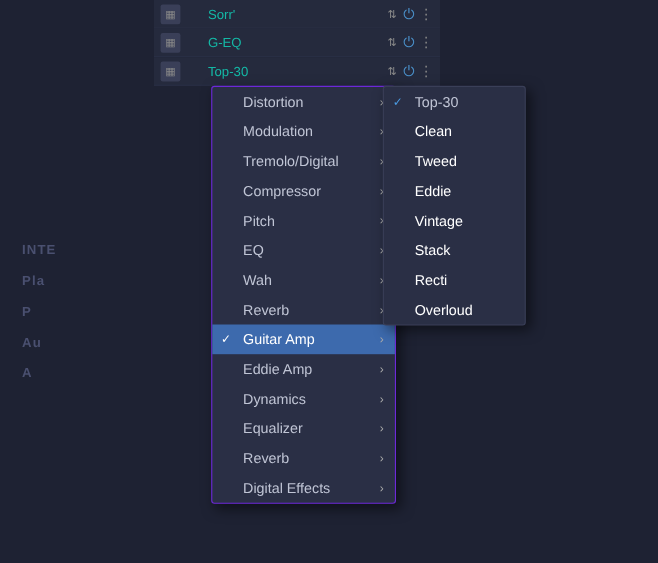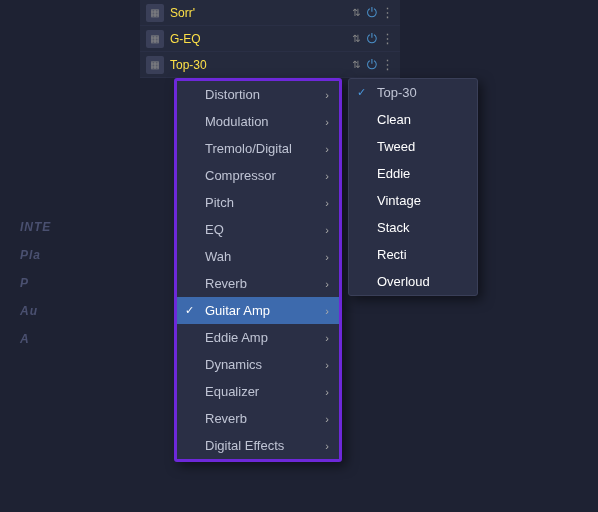--- a/index.html
+++ b/index.html
@@ -37,22 +37,23 @@
       background: #3a3f58;
       border-radius: 2px;
       margin-right: 6px;
       flex-shrink: 0;
       display: flex; align-items: center; justify-content: center;
       font-size: 10px; color: #888;
     }
 
     .bar-label {
       flex: 1;
-      color: #fde047;
+      color: #14b8a6;
       font-size: 12px;
+      margin-left: 19px;
     }
 
     .bar-arrows {
       color: #888;
       font-size: 10px;
       margin-right: 6px;
     }
 
     .bar-power {
       color: #4a8fc8;
@@ -64,24 +65,24 @@
     .bar-dots {
       color: #888;
       font-size: 13px;
       cursor: pointer;
     }
 
     
     .dropdown-menu {
       position: absolute;
       top: 78px;
-      left: 174px;
+      left: 192px;
       width: 168px;
       background: #2a2f45;
-      border: 3px solid #6d28d9;
+      border: 1px solid #6d28d9;
       border-radius: 3px;
       z-index: 10;
       box-shadow: 4px 4px 12px rgba(0,0,0,0.5);
     }
 
     .menu-item {
       display: flex;
       align-items: center;
       height: 27px;
       padding: 0 10px 0 28px;
@@ -154,21 +155,20 @@
       color: #3a4060;
       font-size: 14px;
       font-weight: bold;
       letter-spacing: 1px;
     }
 
     .bg-line {
       margin-bottom: 14px;
       color: #4a5070;
       font-size: 12px;
-      font-style: italic;
     }
   </style>
 </head>
 <body>
 
 <div class="bg-content">
   <div class="bg-line">INTE</div>
   <div class="bg-line">Pla</div>
   <div class="bg-line">P</div>
   <div class="bg-line">Au</div>

